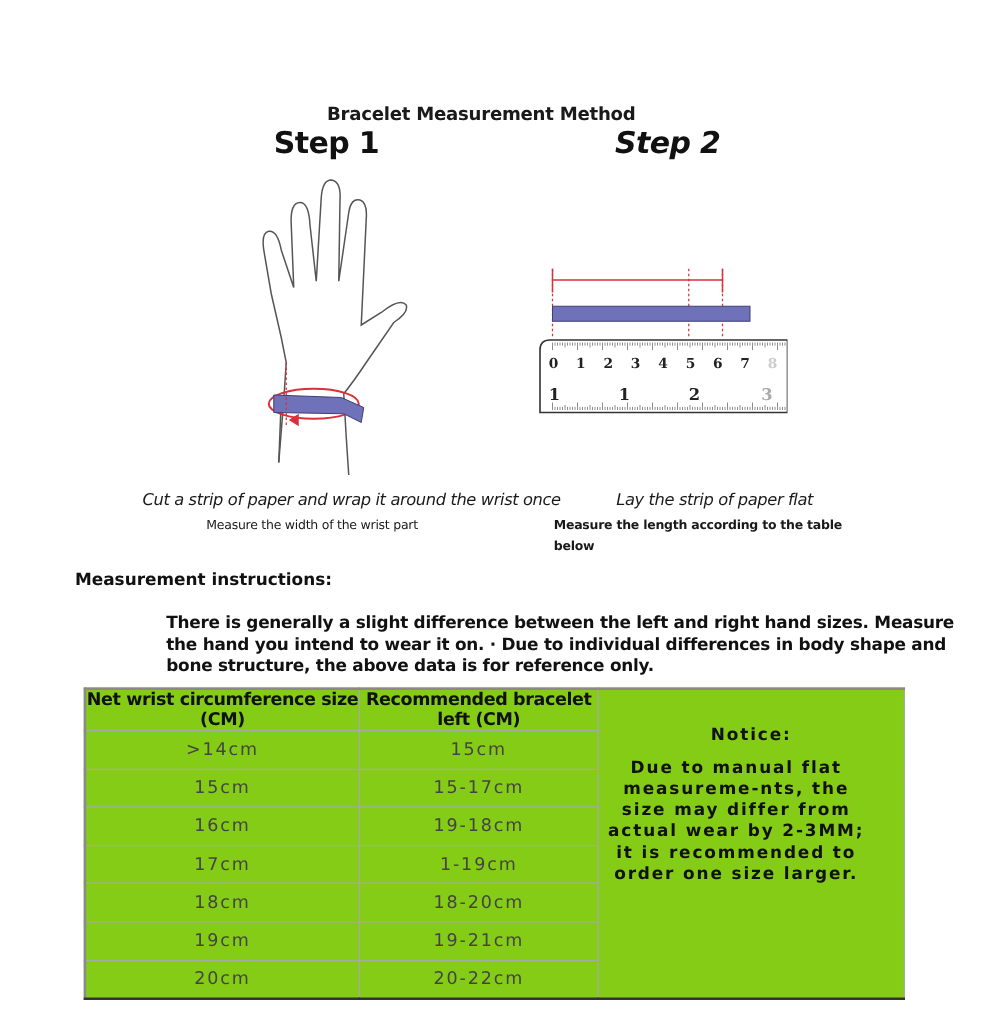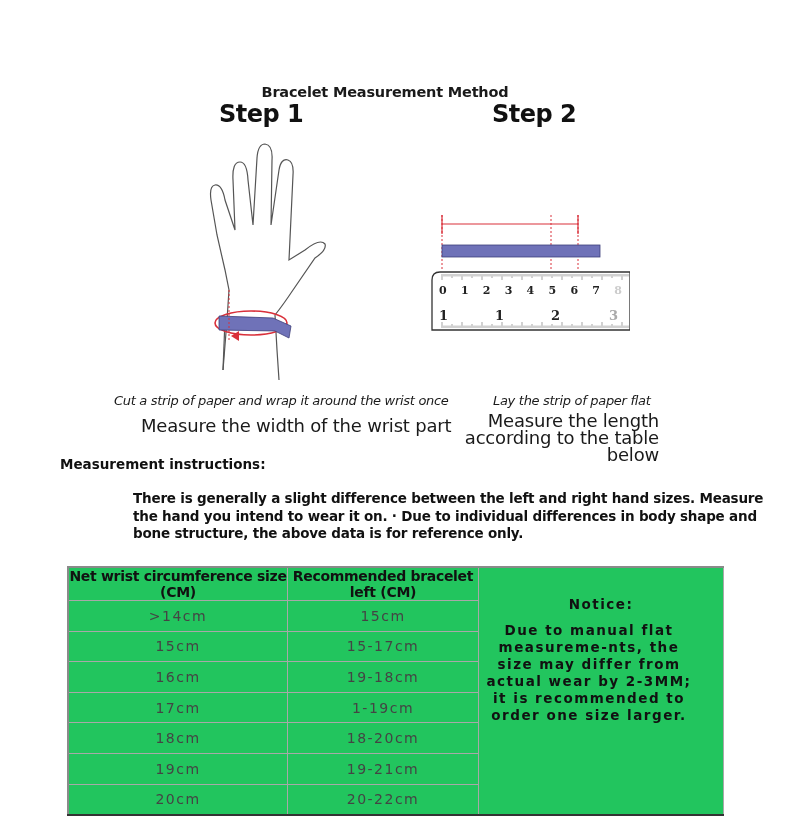--- a/index.html
+++ b/index.html
@@ -2,30 +2,30 @@
 <html><head>
 <meta charset="utf-8">
 <style>
   html, body { margin: 0; padding: 0; background: #ffffff; }
   body { width: 796px; height: 824px; position: relative; overflow: hidden;
          font-family: "DejaVu Sans", "Liberation Sans", sans-serif; color: #111; }
   .abs { position: absolute; }
   .title { left: 0; width: 770px; top: 44px; text-align: center; font-size: 14.5px; font-weight: bold; color: #1a1a1a; letter-spacing: -0.2px; margin-top: 40px; }
   .step { font-size: 24px; font-weight: bold; color: #111; letter-spacing: -0.5px; }
   .step1 { left: 219px; top: 100px; }
-  .step2 { left: 492px; top: 100px; }
+  .step2 { left: 492px; top: 100px; font-style: italic; }
   .cap-small { font-size: 13px; color: #1a1a1a; letter-spacing: -0.3px; font-style: italic; }
-  .cap-big { font-size: 18px; color: #1a1a1a; letter-spacing: -0.2px; }
+  .cap-big { font-size: 10px; color: #1a1a1a; letter-spacing: -0.2px; margin-left: 24px; }
   .cap1s { left: 114px; top: 393px; }
   .cap1b { left: 141px; top: 415px; }
   .cap2s { left: 493px; top: 393px; }
-  .cap2b { left: 419px; top: 412px; width: 240px; line-height: 17px; font-weight: normal; text-align: right; }
+  .cap2b { left: 419px; top: 412px; width: 240px; line-height: 17px; font-weight: bold; }
   .instr-h { left: 60px; top: 456px; font-size: 13.5px; font-weight: bold; color: #111; }
   .instr-b { left: 133px; top: 490px; width: 650px; font-size: 13.5px; font-weight: bold; line-height: 17.5px; color: #111; letter-spacing: -0.2px; }
-  table.size { position: absolute; left: 67px; top: 566px; border-collapse: collapse; background: #22c55e;
+  table.size { position: absolute; left: 67px; top: 550px; border-collapse: collapse; background: #84cc16;
                border-top: 2px solid #8a8a8a; border-left: 2px solid #8a8a8a; border-bottom: 2px solid #333; }
   table.size td, table.size th { border: 1px solid #a8a8a8; height: 29.6px; padding: 0; text-align: center;
                font-family: "DejaVu Sans", sans-serif; font-size: 14px; color: #444; letter-spacing: 1.5px; }
   table.size th { font-weight: bold; color: #111; letter-spacing: -0.3px; height: 31px; }
   th.h1 { width: 218px; font-size: 12px; }
   th.h2 { width: 190px; font-size: 10.5px; }
   td.notice-cell { width: 244px; vertical-align: top; text-align: left; border-right: 2px solid #555; padding: 0 8px; letter-spacing: -0.2px; border-radius: 21px; }
   .notice-h { display: block; margin-top: 28px; font-size: 13.5px; font-weight: bold; color: #111; }
   .notice-b { display: block; margin-top: 10px; font-size: 13.5px; font-weight: bold; line-height: 17px; color: #111; width: 220px; }
 </style>

